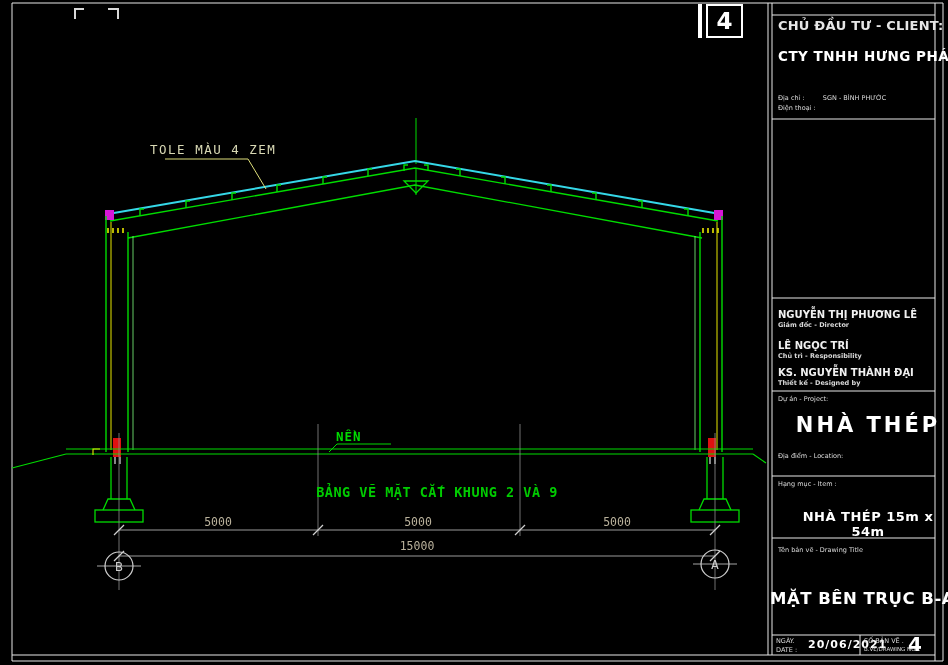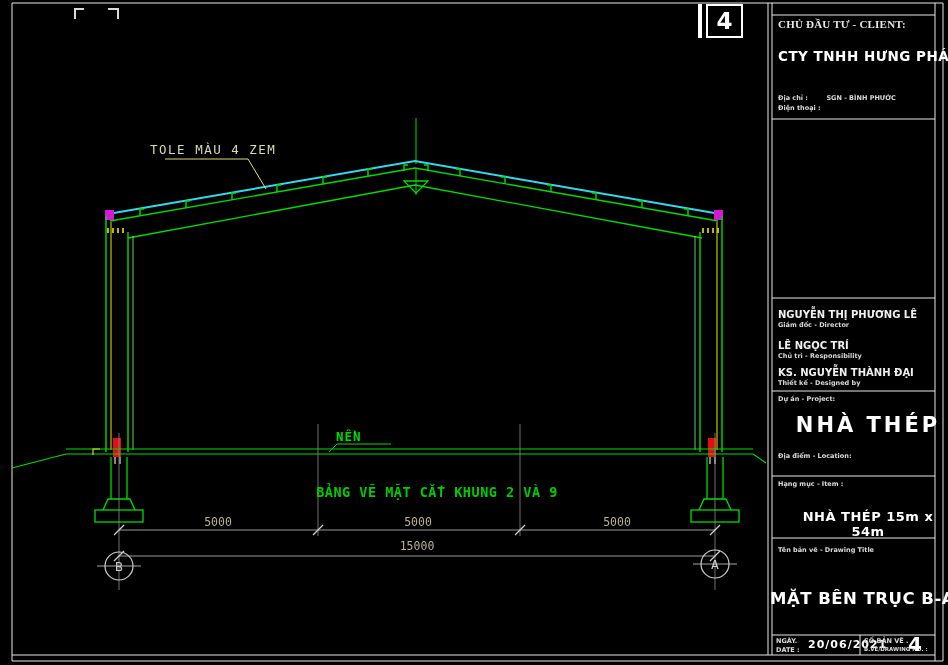--- a/index.html
+++ b/index.html
@@ -2,22 +2,22 @@
 <html><head>
 <meta charset="utf-8">
 <style>
   html,body{margin:0;padding:0;}
   body{
     width:948px;height:665px;background:#000;position:relative;overflow:hidden;
     font-family:"DejaVu Sans", sans-serif;
   }
   .abs{position:absolute;}
   svg text{font-family:"DejaVu Sans Mono", monospace;}
-  .tb-label{font-size:11px;font-weight:bold;letter-spacing:.2px;color:#e6e6e6;white-space:nowrap;font-family:Liberation Serif, serif;}
-  .tb-label-sm{font-size:6.5px;font-weight:bold;color:#dcdcdc;white-space:nowrap;}
+  .tb-label{font-size:13px;font-weight:bold;letter-spacing:.2px;color:#e6e6e6;white-space:nowrap;}
+  .tb-label-sm{font-size:6.5px;font-weight:normal;color:#dcdcdc;white-space:nowrap;}
   .tb-name{font-size:10px;font-weight:bold;color:#f0f0f0;white-space:nowrap;}
   .tb-role{font-size:6.5px;font-weight:bold;color:#d8d8d8;white-space:nowrap;}
   .tb-company{font-size:13.5px;font-weight:bold;letter-spacing:.5px;color:#fff;white-space:nowrap;}
   .tb-center{left:770px;width:164px;text-align:center;}
   .tb-project{font-size:21px;font-weight:bold;letter-spacing:3px;color:#fff;padding-left:16px;}
   .tb-item{font-size:13px;font-weight:bold;letter-spacing:.5px;color:#fff;padding-left:16px;}
   .tb-title{font-size:16.5px;font-weight:bold;letter-spacing:.5px;color:#fff;white-space:nowrap;}
   .tb-date{font-size:11px;font-weight:bold;letter-spacing:1px;color:#fff;white-space:nowrap;}
   .tb-big-num{font-size:20px;font-weight:bold;color:#fff;}
   

